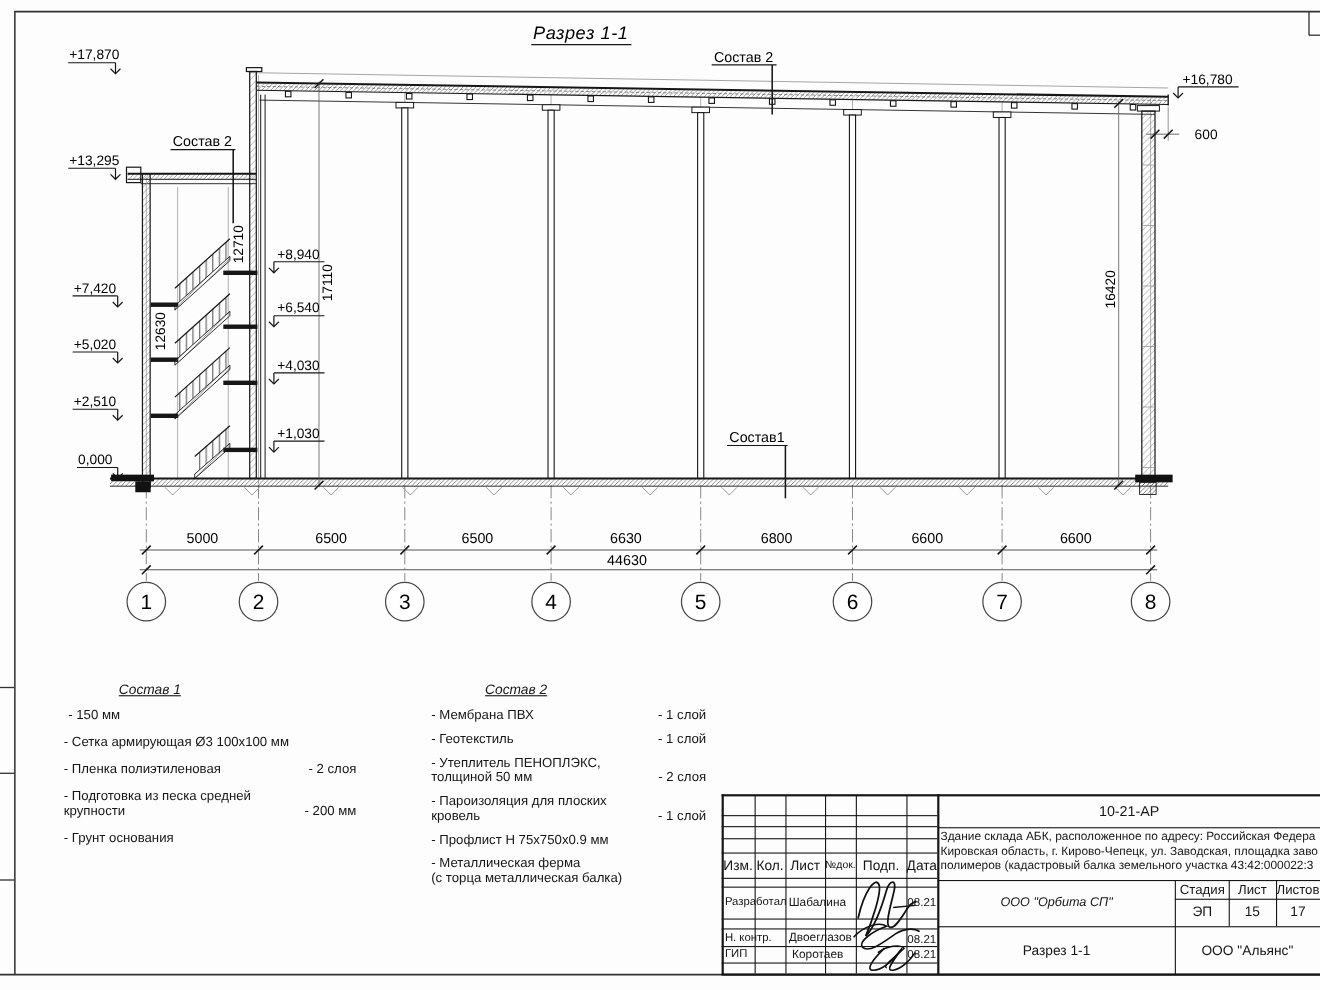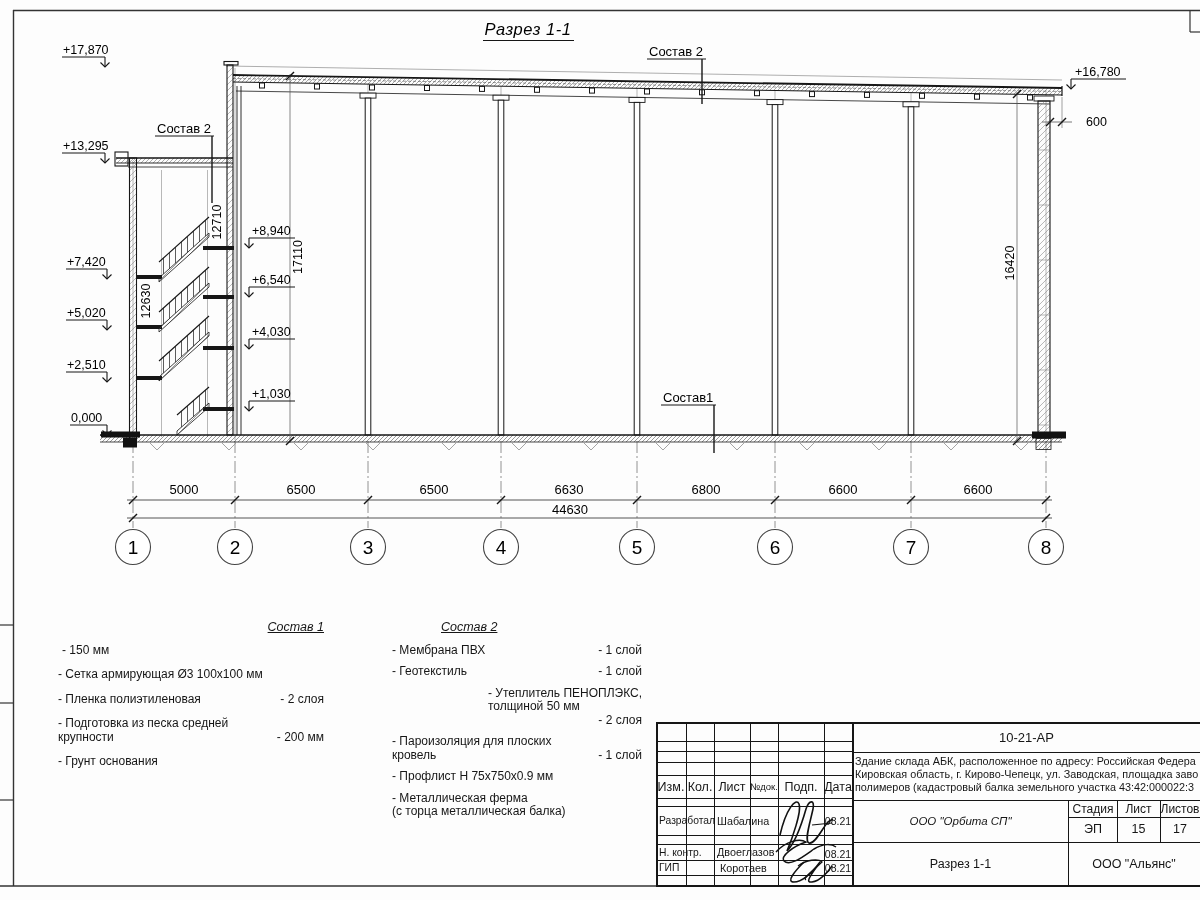--- a/index.html
+++ b/index.html
@@ -370,21 +370,21 @@
       </g>
   </g>
 
   <g>
     <text x="528" y="35" font-size="16.5" font-style="italic" text-anchor="middle" letter-spacing="0.5">Разрез 1-1</text>
     <line x1="483" y1="40.5" x2="574" y2="40.5" stroke="#161616" stroke-width="1.1"></line>
   </g>
 </svg>
 
 <div class="sostav" style="left:58px;top:621px;width:266px;">
-  <div class="hdr" style="margin-left:50px;text-align:right;">Состав 1</div>
+  <div class="hdr" style="margin-left:50px;">Состав 1</div>
   <div class="row">
       <span class="vl2">- 150 мм</span>
     </div>
   <div class="row">
       <span class="nm">- Сетка армирующая Ø3 100х100 мм</span>
       <span class="vl2"></span>
     </div>
   <div class="row">
       <span class="nm">- Пленка полиэтиленовая</span>
       <span class="vl2">-  2 слоя</span>
@@ -403,21 +403,21 @@
 <div class="sostav" style="left:392px;top:621px;width:250px;">
   <div class="hdr" style="margin-left:49px;">Состав 2</div>
   <div class="row" style="margin-bottom:8px;">
       <span class="nm">- Мембрана ПВХ</span>
       <span class="vl2">- 1 слой</span>
     </div>
   <div class="row" style="margin-bottom:8px;">
       <span class="nm">- Геотекстиль</span>
       <span class="vl2">- 1 слой</span>
     </div>
-  <div class="row" style="margin-bottom:8px;flex-direction:column;">
+  <div class="row" style="margin-bottom:8px;">
       <span class="nm">- Утеплитель ПЕНОПЛЭКС,
 толщиной 50 мм</span>
       <span class="vl2">- 2 слоя</span>
     </div>
   <div class="row" style="margin-bottom:8px;">
       <span class="nm">- Пароизоляция для плоских кровель</span>
       <span class="vl2">- 1 слой</span>
     </div>
   <div class="row" style="margin-bottom:8px;">
       <span class="nm">- Профлист Н 75х750х0.9 мм</span>

